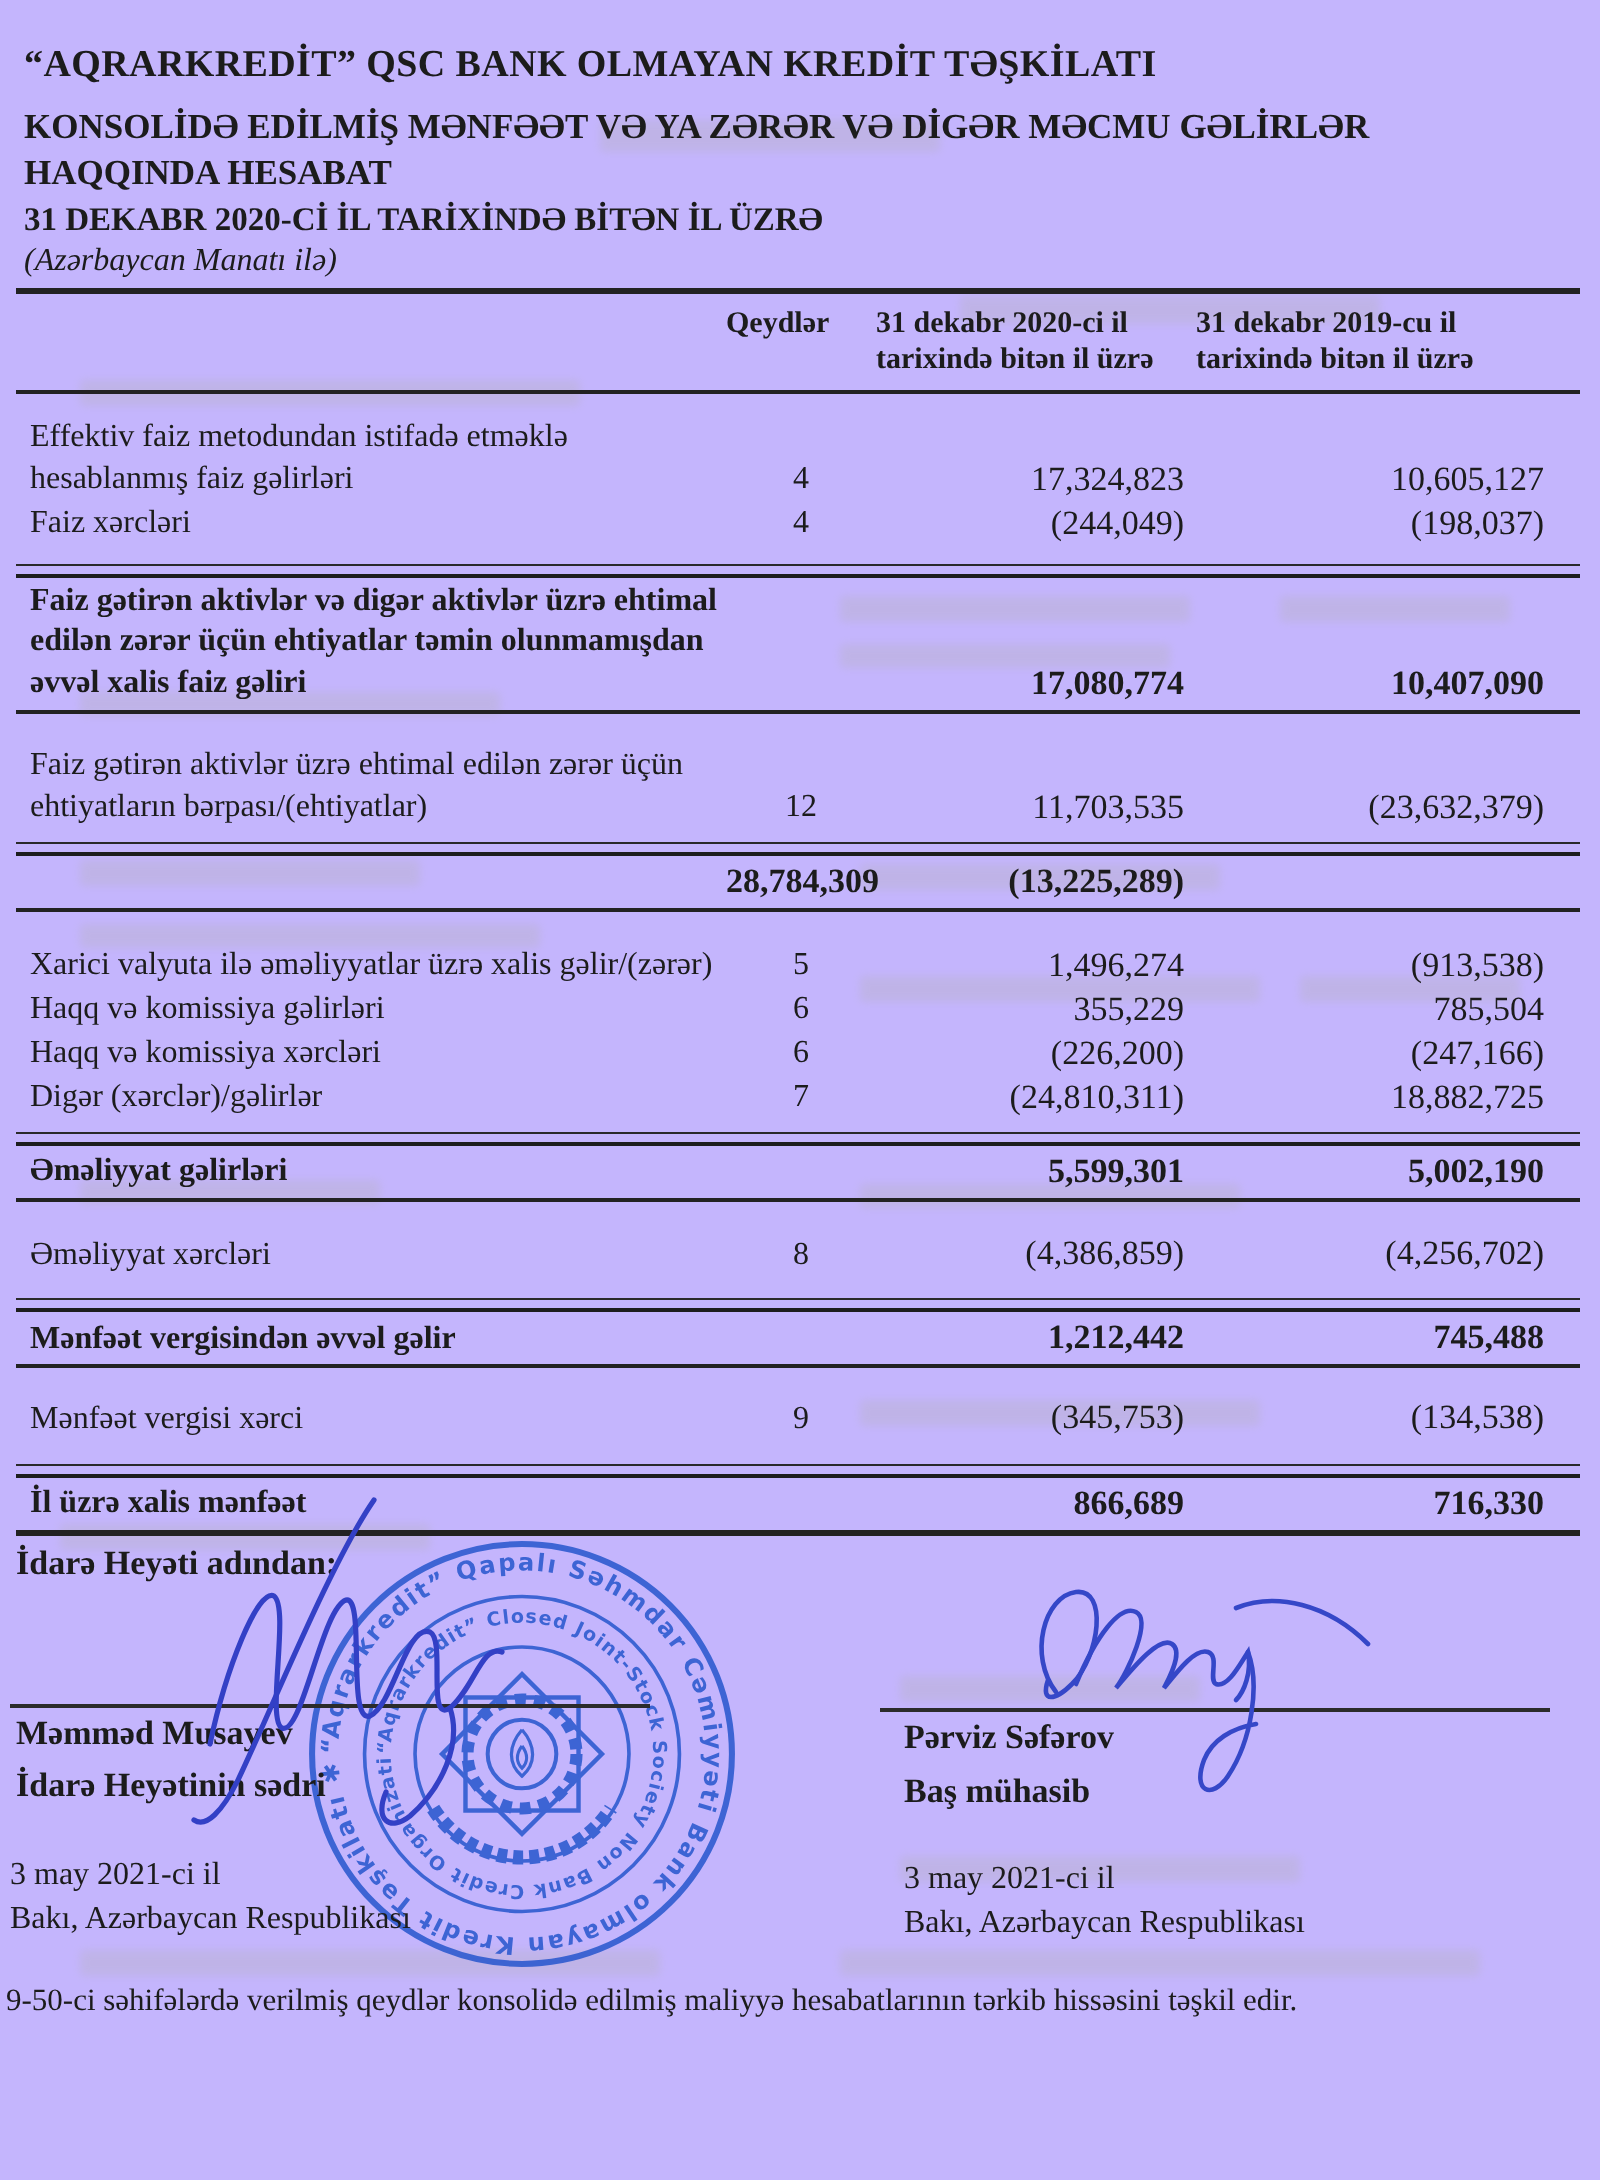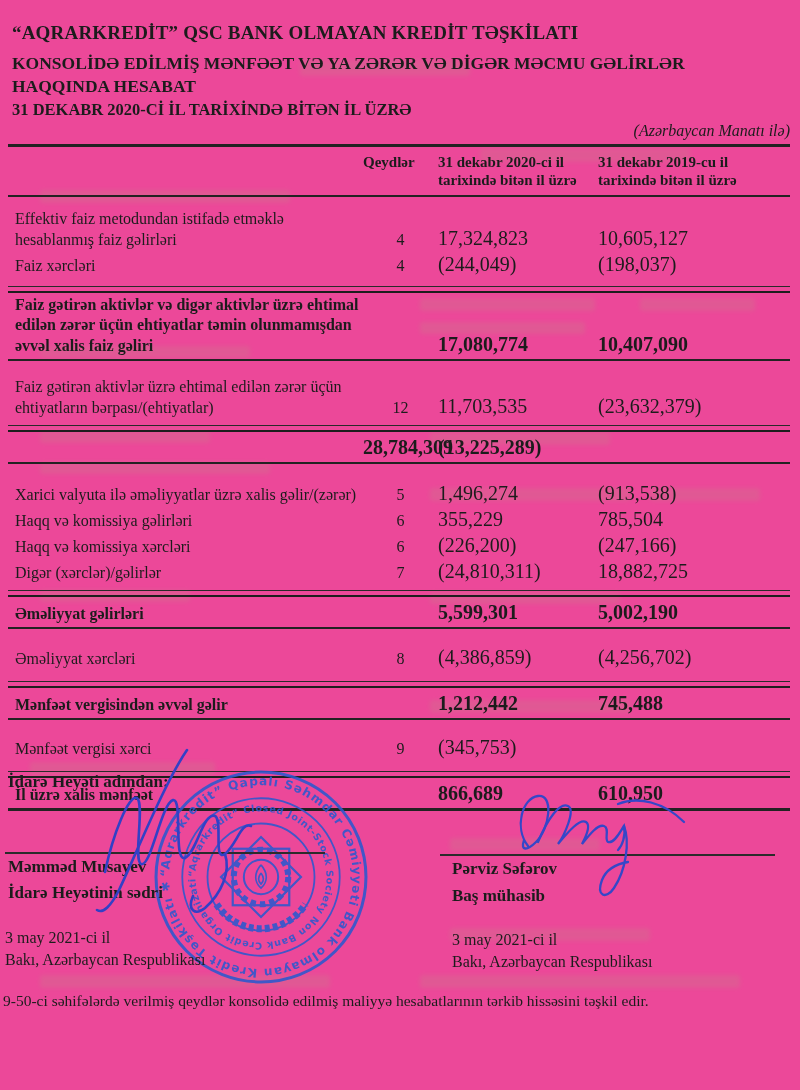--- a/index.html
+++ b/index.html
@@ -1,36 +1,36 @@
 <!DOCTYPE html>
 <html><head>
 <meta charset="utf-8">
 <style>
   html,body{margin:0;padding:0;background:#e8e8e8;}
   .page{
     position:relative;width:800px;height:1090px;margin:0 auto;
-    background:#ec4899;overflow:hidden;
+    background:#c4b5fd;overflow:hidden;
     font-family:"Liberation Serif","DejaVu Serif",serif;color:#1c1c1c;
   }
   .content{position:relative;z-index:2;padding:16px 10px 0 8px;}
   
   .h-title{font-size:19px;font-weight:bold;letter-spacing:.2px;margin:6px 0 8px 4px;}
   .h-sub{font-size:17.5px;font-weight:bold;margin:0 0 0 4px;line-height:1.3;}
   .h-period{font-size:16.5px;font-weight:bold;margin:2px 0 2px 4px;}
-  .h-curr{font-size:16px;font-style:italic;margin:2px 0 4px 4px;text-align:right;}
+  .h-curr{font-size:16px;font-style:italic;margin:2px 0 4px 4px;}
   
   .rule{border:0;border-top:2px solid #222;height:0;margin:0;}
   .rule.thick{border-top-width:3.5px;}
   .rule.double{border-top:1.5px solid #2a2a2a;border-bottom:2.5px solid #1d1d1d;height:4px;}
   .trow{display:grid;grid-template-columns:355px 75px 160px 180px;align-items:end;}
   .thead{align-items:start;padding:6px 0 5px 0;font-weight:bold;font-size:15px;line-height:1.25;}
   .thead .c{text-align:left;}
   .lbl{padding-left:7px;font-size:16px;line-height:1.3;}
   .note{text-align:center;font-size:16px;line-height:1.3;}
-  .val{padding-right:6px;font-size:20px;line-height:1.3;font-variant-numeric:tabular-nums;}
+  .val{text-align:right;padding-right:6px;font-size:17px;line-height:1.3;font-variant-numeric:tabular-nums;}
   .trow.bold .lbl,.trow.bold .val{font-weight:bold;}
   .trow.pad2{padding:2px 0;}
   .mt12{margin-top:12px;} .mt16{margin-top:16px;} .mt15{margin-top:15px;}
   .mt14{margin-top:14px;} .mt9{margin-top:9px;} .mt6{margin-top:6px;} .mt11{margin-top:11px;}
   
   .bottom{position:absolute;left:0;top:756px;width:800px;height:334px;z-index:2;}
   .onbehalf{position:absolute;left:8px;top:16px;font-size:17px;font-weight:bold;}
   .sigline{position:absolute;border-top:2px solid #2b2b2b;}
   .sigline.left{left:5px;top:96px;width:320px;z-index:6;}
   .sigline.right{left:440px;top:98px;width:335px;z-index:6;}
@@ -173,28 +173,29 @@
       <div class="note"></div>
       <div class="val">1,212,442</div>
       <div class="val">745,488</div>
     </div>
     <div class="rule"></div>
 
     <div class="trow mt14">
       <div class="lbl">Mənfəət vergisi xərci</div>
       <div class="note">9</div>
       <div class="val">(345,753)</div>
+      <div class="val">(134,538)</div>
     </div>
 
     <div class="rule double mt11"></div>
     <div class="trow bold pad2">
       <div class="lbl">İl üzrə xalis mənfəət</div>
       <div class="note"></div>
       <div class="val">866,689</div>
-      <div class="val">610,950</div>
+      <div class="val">716,330</div>
     </div>
     <div class="rule thick"></div>
   </div>
 
   <div class="bottom">
     <div class="onbehalf">İdarə Heyəti adından:</div>
 
     <svg class="stamp" width="218" height="218" viewBox="0 0 216 216">
       <g fill="none" stroke="#2b59cf">
         <circle cx="108" cy="108" r="104" stroke-width="3"></circle>

